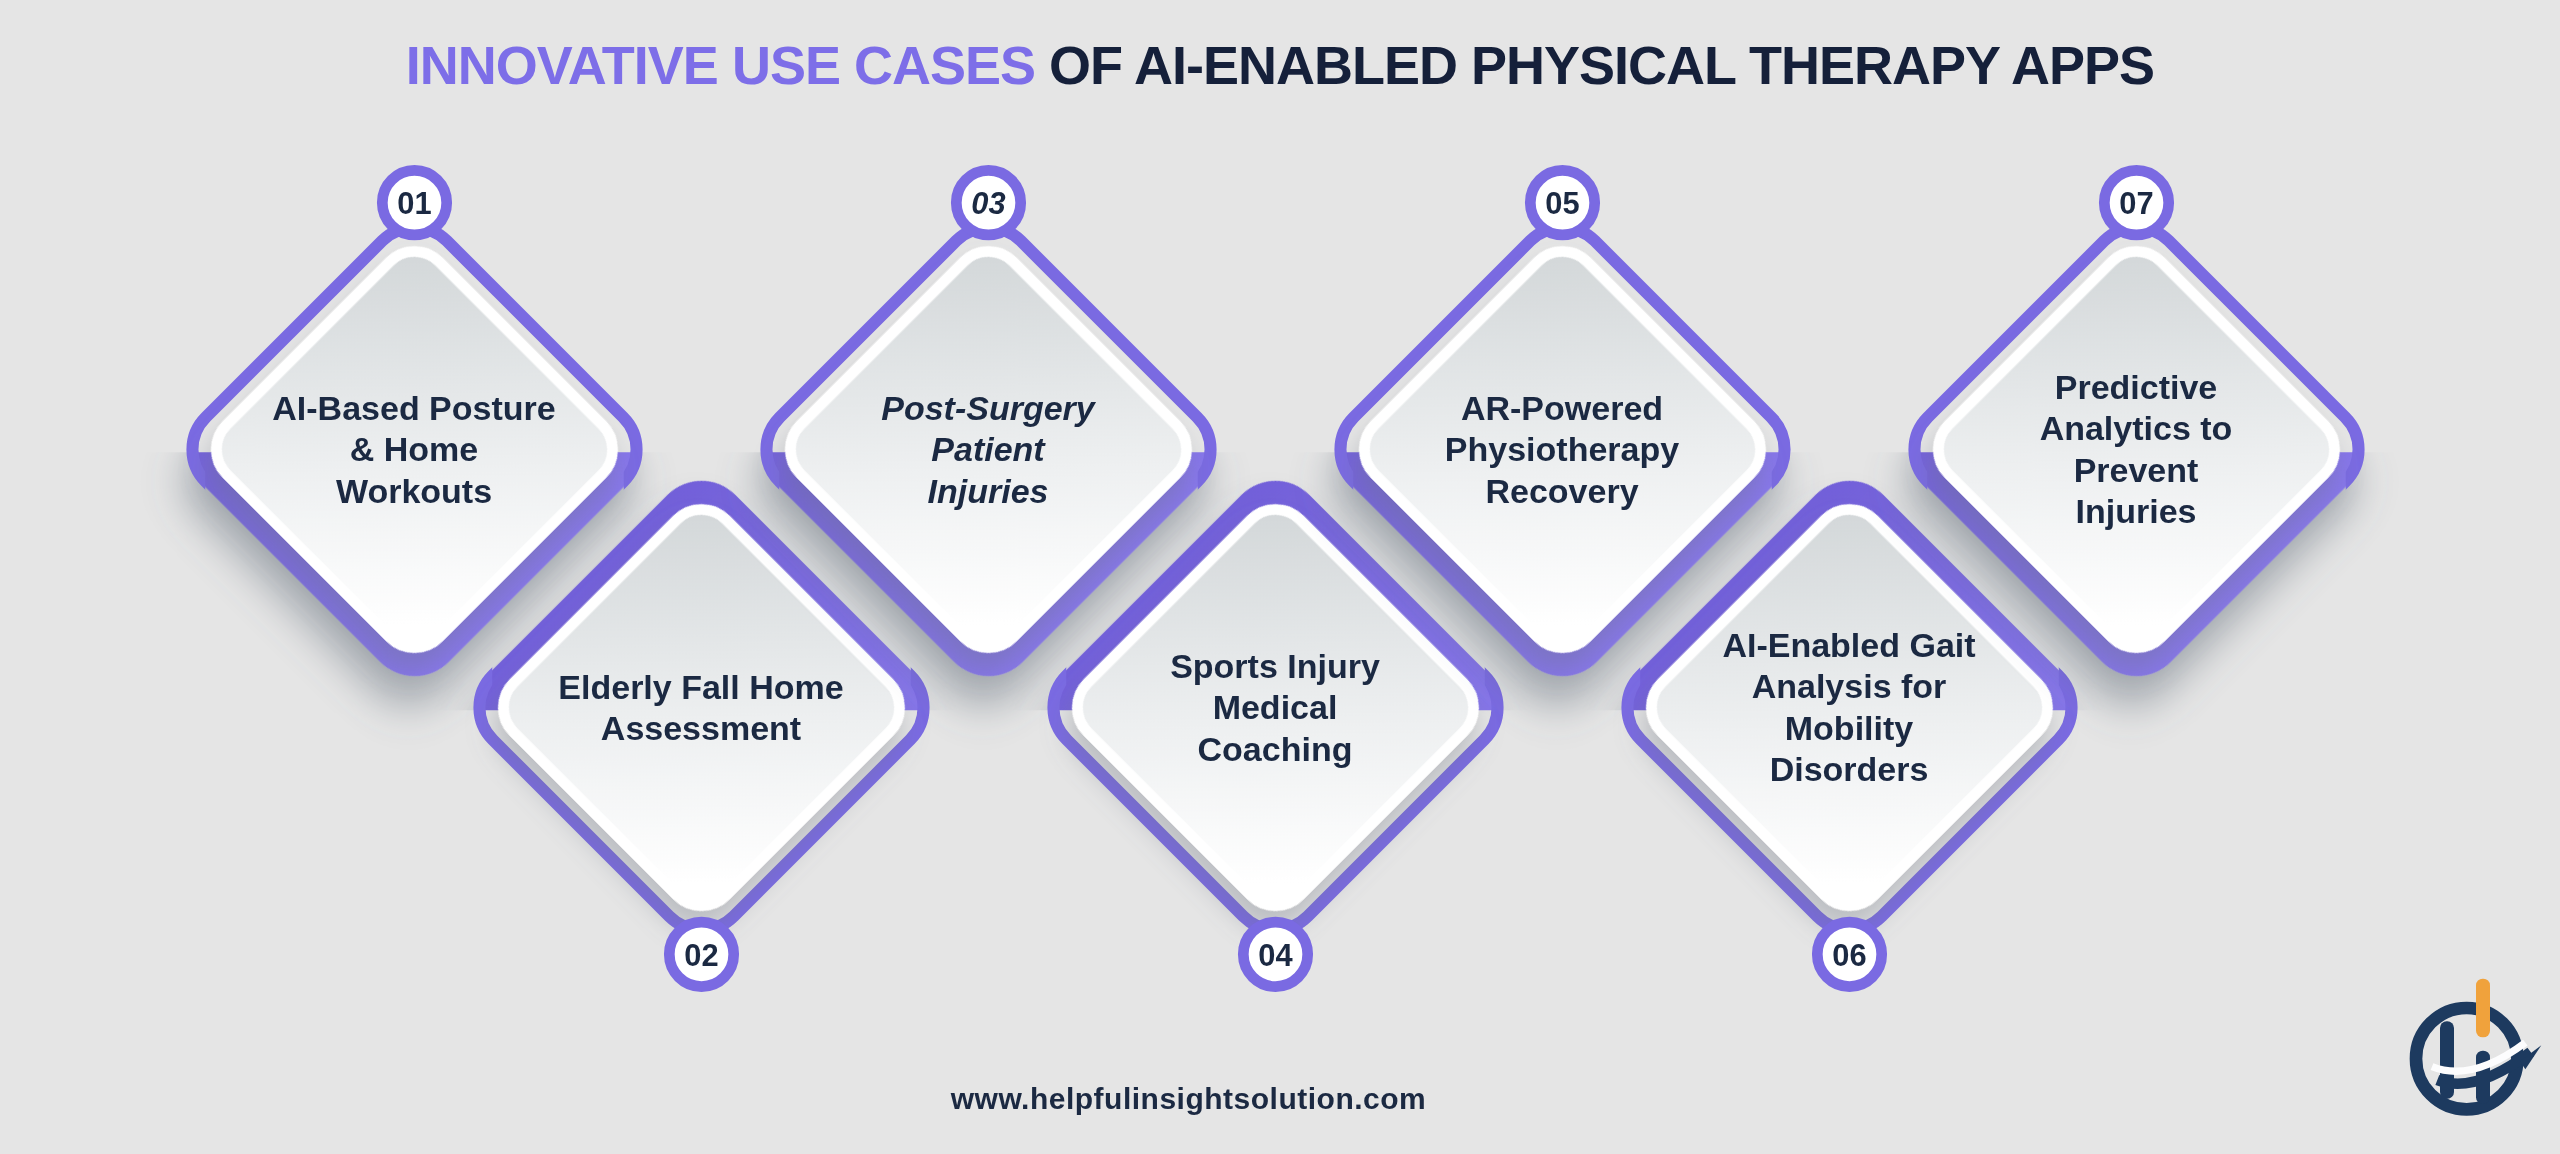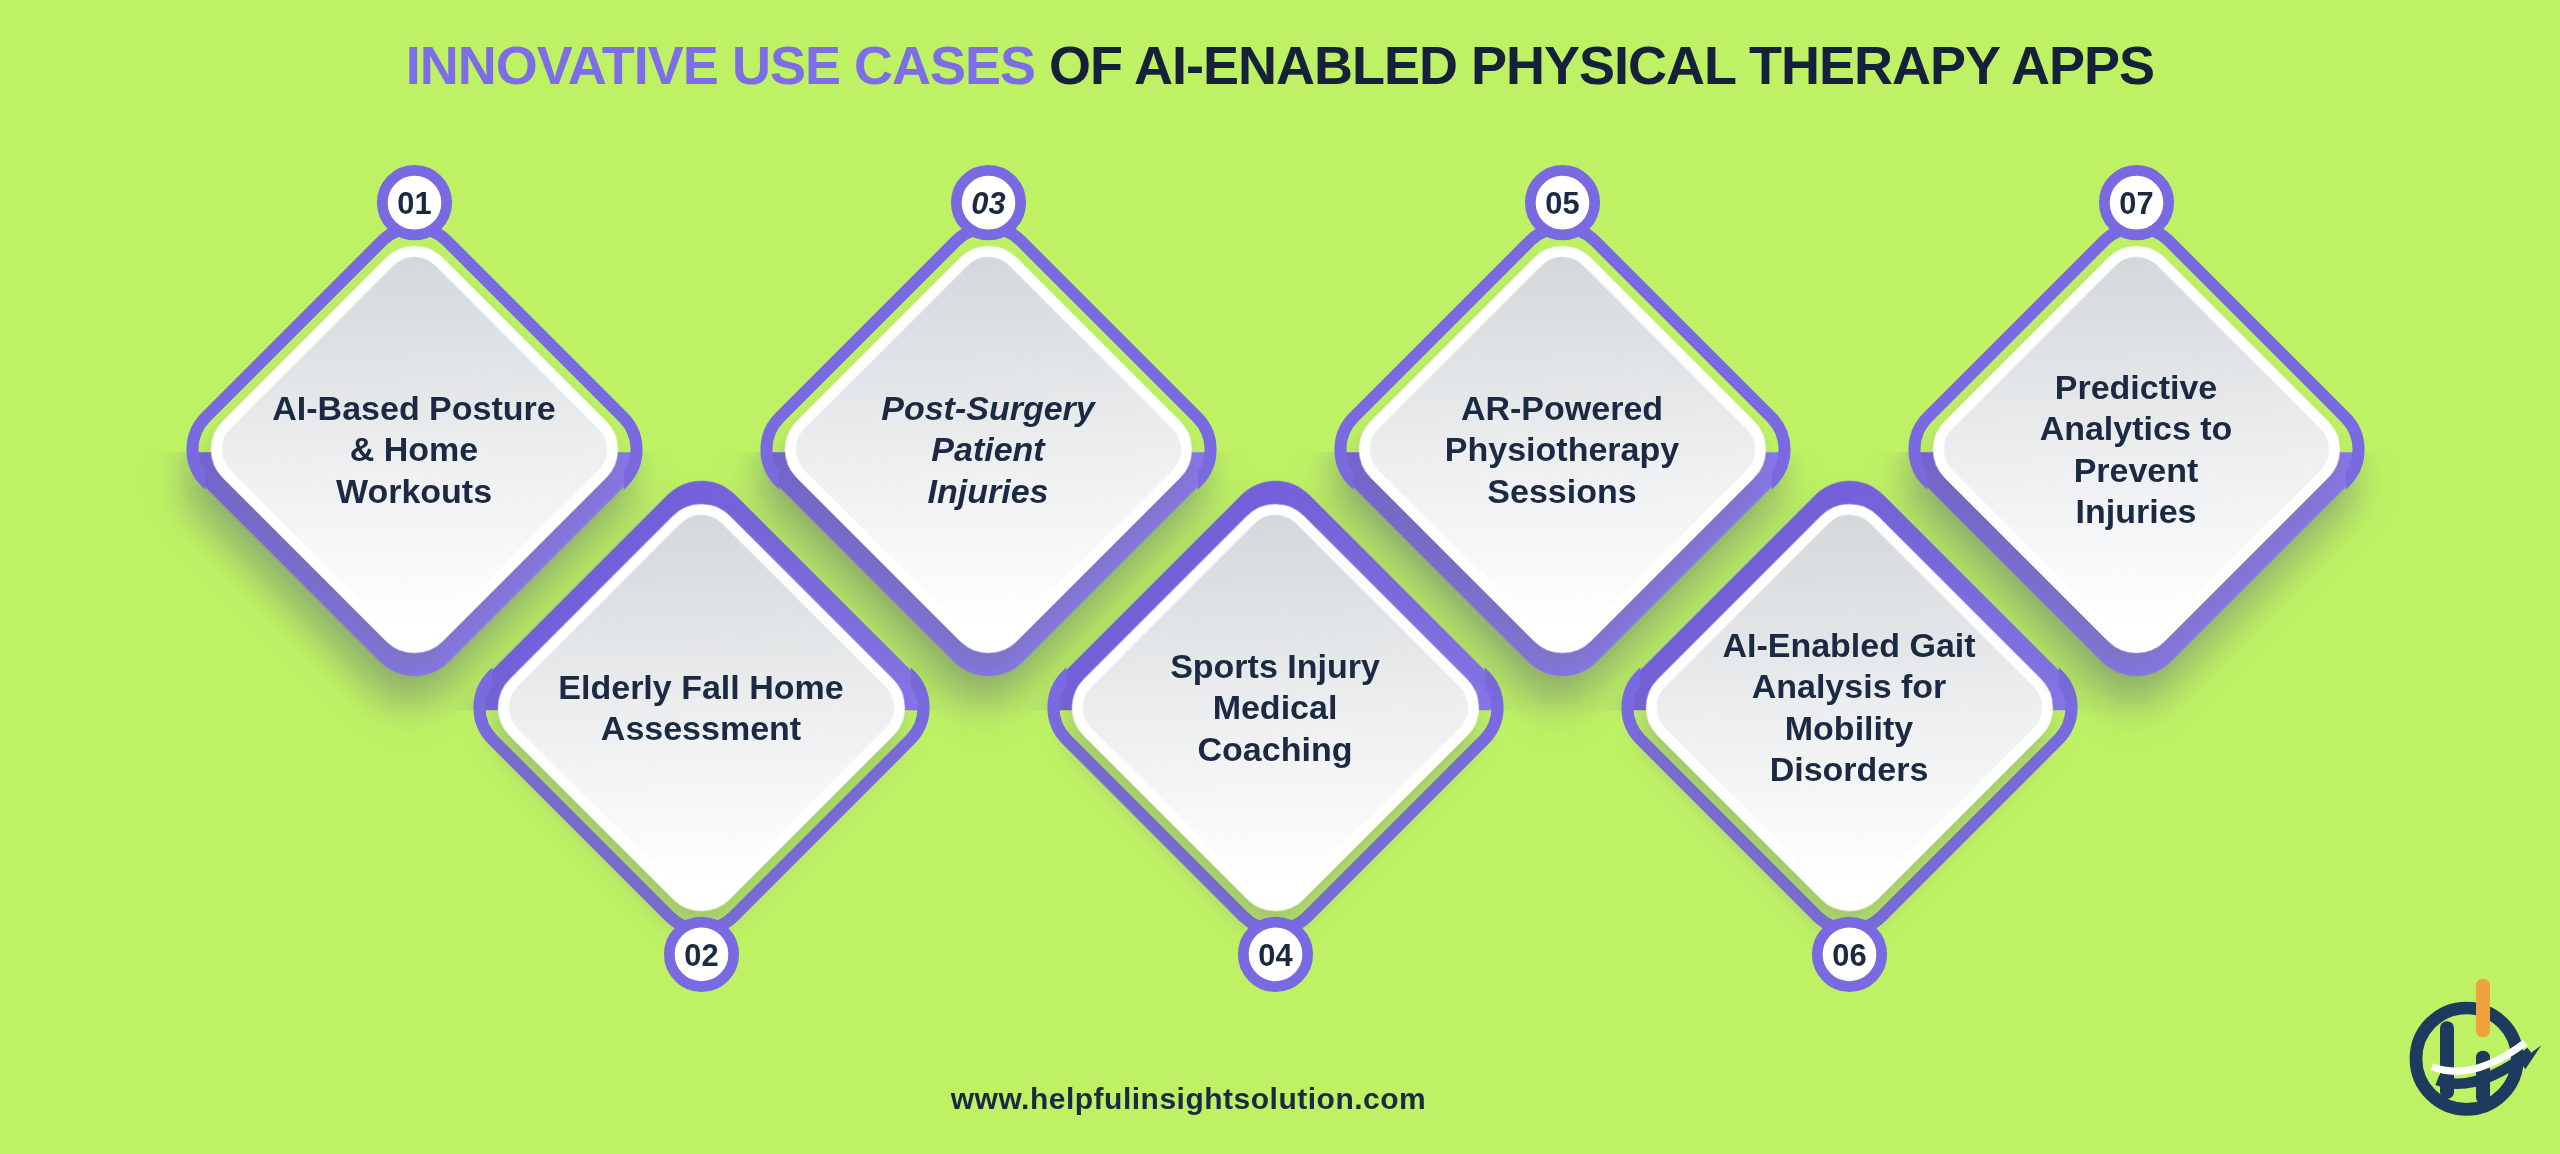--- a/index.html
+++ b/index.html
@@ -5,21 +5,21 @@
   html, body {
     margin: 0; padding: 0;
     width: 2560px; height: 1154px;
     overflow: hidden;
     font-family: "Liberation Sans", "DejaVu Sans", sans-serif;
     background: #fdfdfe;
   }
   .canvas {
     position: relative;
     width: 2560px; height: 1154px;
-    background: #bef264;
+    background: #e5e5e5;
   }
   .title {
     position: absolute;
     top: 34px; left: 0; width: 2560px;
     margin: 0;
     text-align: center;
     font-size: 54px;
     font-weight: bold;
     letter-spacing: -1px;
     white-space: nowrap;
@@ -177,21 +177,21 @@
           </g>
           <g clip-path="url(#clip-ring-top)">
             <rect x="36.5" y="36.5" width="127" height="127" rx="17" transform="rotate(45 100 100)" fill="none" stroke="#7a6ae2" stroke-width="4.5"></rect>
           </g>
           <rect x="44" y="44" width="112" height="112" rx="13" transform="rotate(45 100 100)" fill="url(#innerGrad)" stroke="#ffffff" stroke-width="4" filter="url(#innerShadow)"></rect>
           <circle cx="100" cy="8" r="12" fill="#ffffff" stroke="#7a6ae2" stroke-width="4"></circle>
           <text class="num-text" x="100" y="12.2" font-size="11.5" text-anchor="middle">05</text>
         </svg>
         <div class="label">AR-Powered
 Physiotherapy
-Sessions</div>
+Recovery</div>
       </div>
       <div class="diamond" style="left: 1554px; top: 407px;">
         <svg width="591" height="601" viewBox="-10 -12 220 224">
           <g clip-path="url(#clip-band-top)">
             <rect x="35" y="35" width="130" height="130" rx="18" transform="rotate(45 100 100)" fill="url(#bandGrad)" filter="url(#softShadow)"></rect>
           </g>
           <g clip-path="url(#clip-ring-bottom)">
             <rect x="36.5" y="36.5" width="127" height="127" rx="17" transform="rotate(45 100 100)" fill="none" stroke="#7a6ae2" stroke-width="4.5"></rect>
           </g>
           <rect x="44" y="44" width="112" height="112" rx="13" transform="rotate(45 100 100)" fill="url(#innerGrad)" stroke="#ffffff" stroke-width="4" filter="url(#innerShadow)"></rect>

